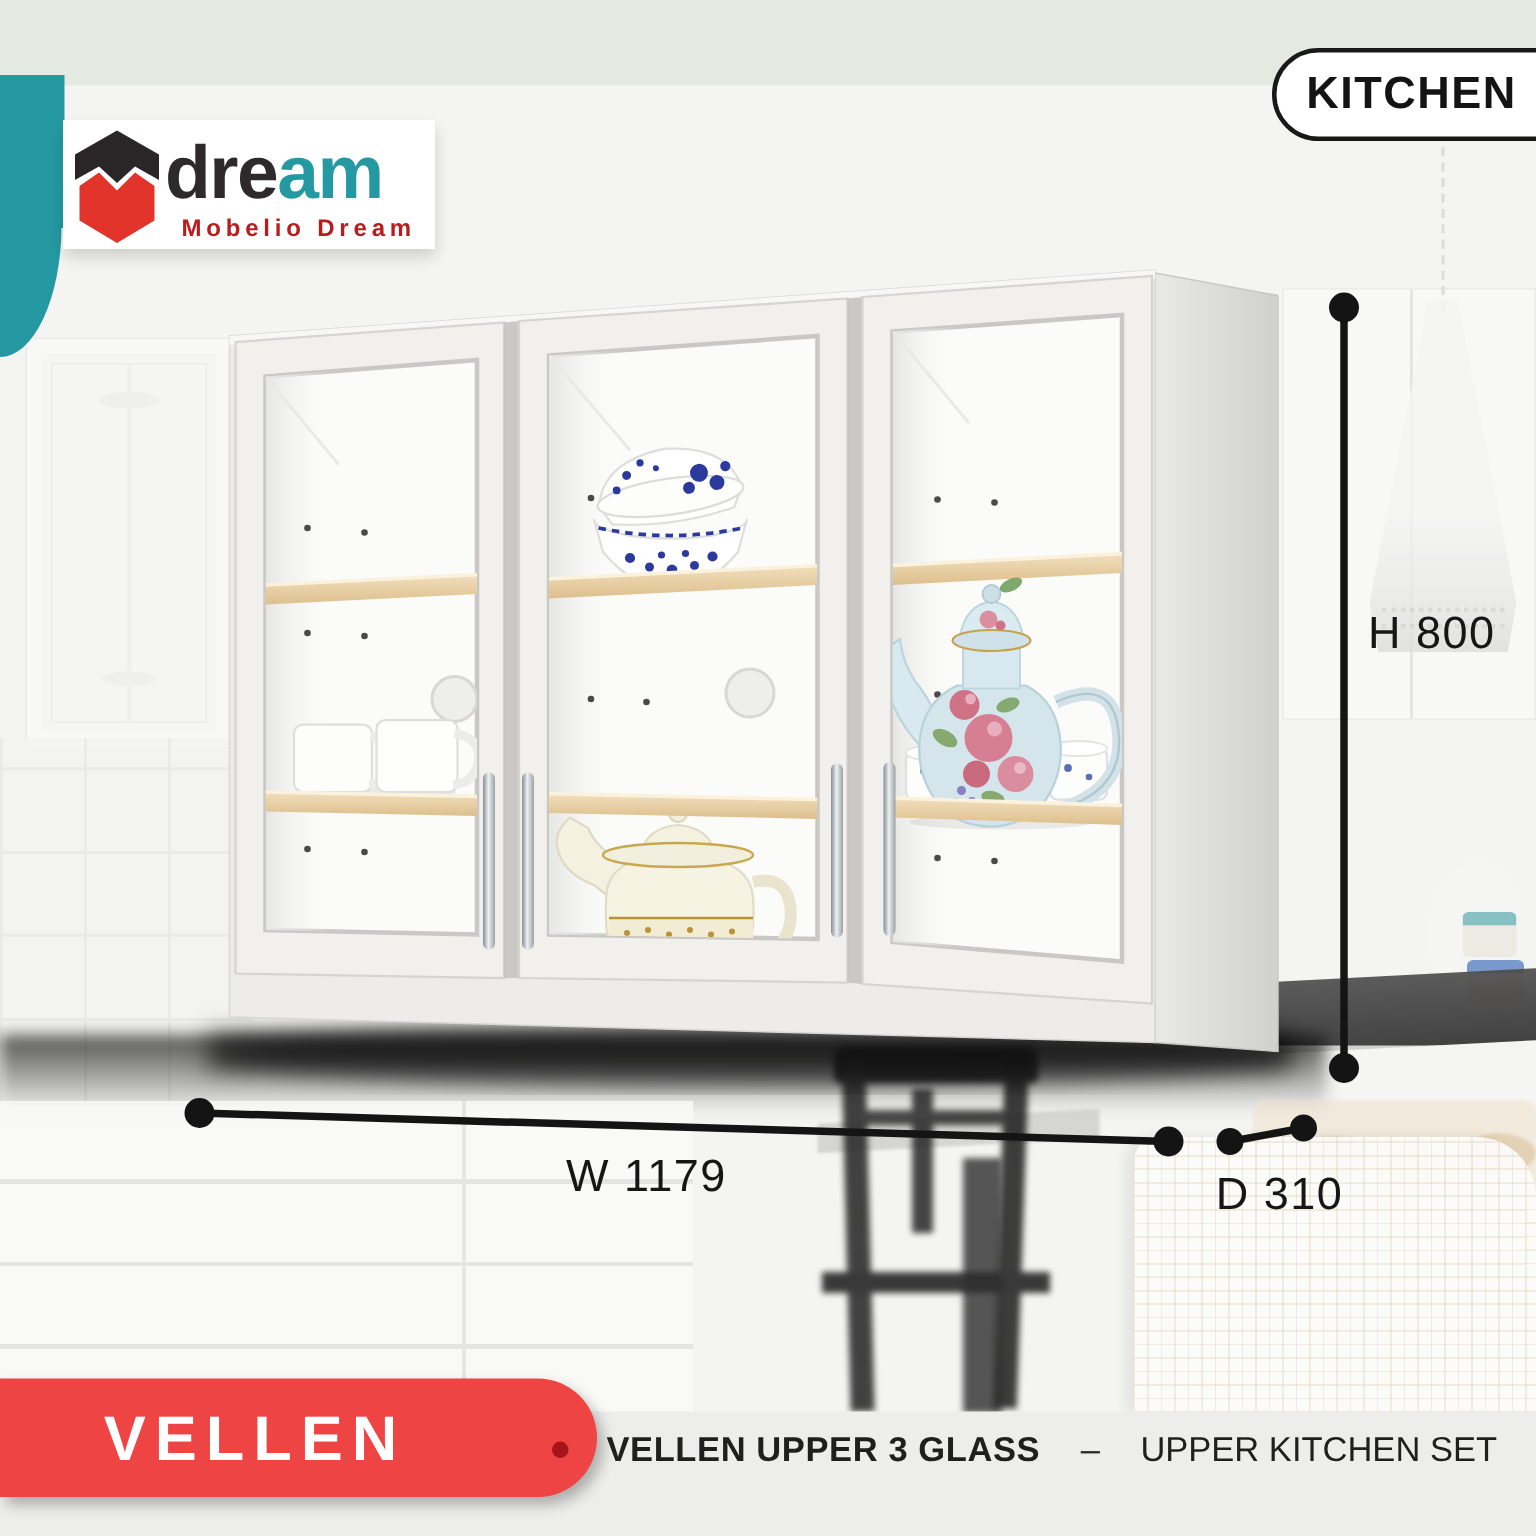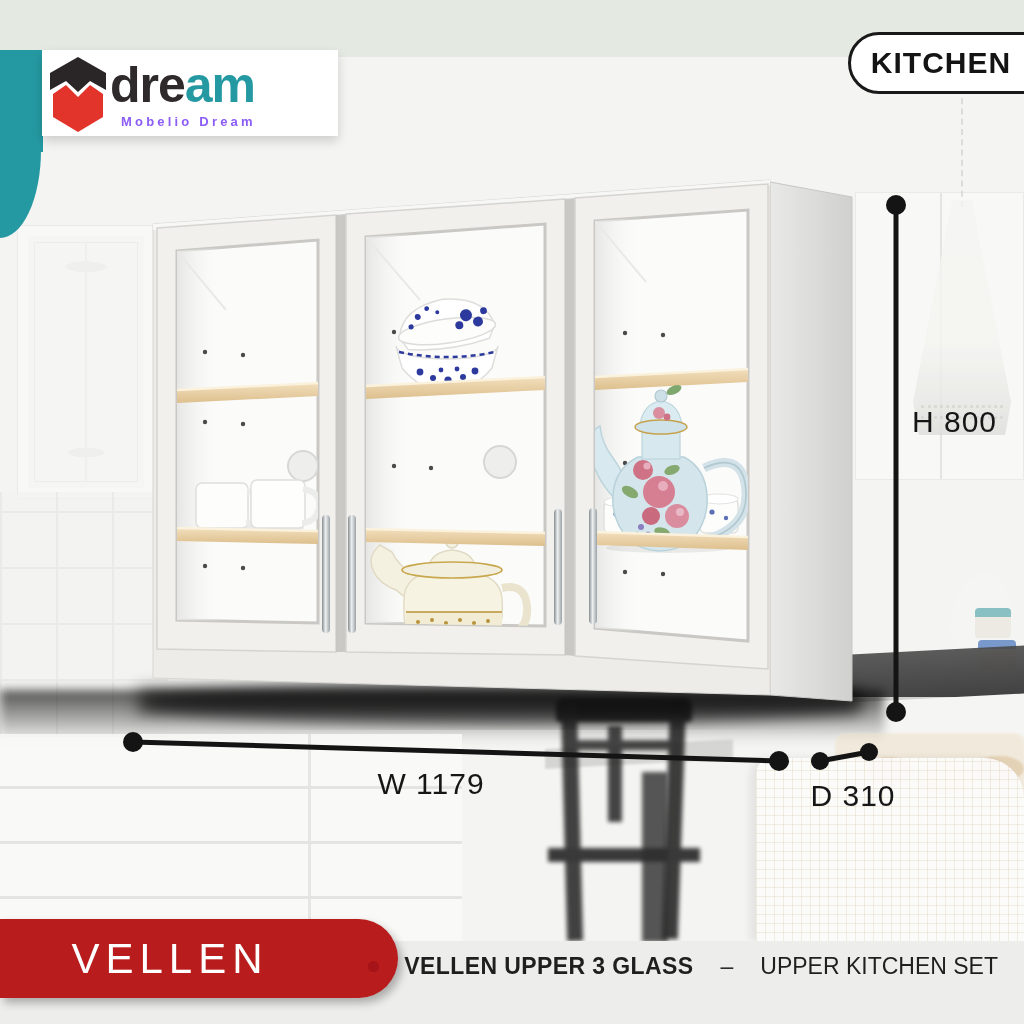--- a/index.html
+++ b/index.html
@@ -59,39 +59,39 @@
                radial-gradient(46px 24px at 58% 58%,#e2c294 60%,transparent 61%),
                radial-gradient(42px 22px at 86% 46%,#d8b686 60%,transparent 61%),#efe2cb;}
   .bg-cloth{left:756px;top:758px;width:268px;height:184px;background:#fcfcfb;opacity:.95;
     border-radius:16px 40px 0 0;box-shadow:-6px 0 10px rgba(0,0,0,.08);
     background-image:repeating-linear-gradient(0deg,rgba(210,195,155,.28) 0 1px,transparent 1px 9px),
                      repeating-linear-gradient(90deg,rgba(210,195,155,.28) 0 1px,transparent 1px 9px);}
 
   
   .teal-bar{left:0;top:50px;width:43px;height:102px;background:#2599a2;}
   .teal-curve{left:0;top:150px;width:41px;height:88px;background:#2599a2;border-radius:0 0 100% 0;}
-  .logo-card{left:42px;top:50px;width:296px;height:86px;background:#ffffff;
+  .logo-card{left:42px;top:80px;width:248px;height:86px;background:#ffffff;
     box-shadow:0 5px 10px rgba(0,0,0,.16);}
   .wordmark{position:absolute;left:68px;top:8px;font-size:50px;font-weight:700;
     letter-spacing:-1px;color:#2e292b;line-height:1.1;}
   .wordmark .teal{color:#2599a2;}
-  .tagline{position:absolute;left:79px;top:64px;font-size:13px;font-weight:700;
-    letter-spacing:3.2px;color:#8b5cf6;}
+  .tagline{position:absolute;left:79px;top:64px;font-size:16px;font-weight:700;
+    letter-spacing:3.2px;color:#b91c1c;}
 
   
   .badge{left:848px;top:32px;width:224px;height:62px;background:#ffffff;border:3.5px solid #191919;
     border-radius:34px;display:flex;align-items:center;justify-content:center;
     padding-right:38px;font-size:30px;font-weight:700;letter-spacing:1px;color:#141414;}
 
   
   .footer{left:0;top:941px;width:1024px;height:83px;background:#ededeb;}
-  .banner{left:0;top:919px;width:398px;height:79px;background:#b91c1c;
+  .banner{left:0;top:919px;width:398px;height:79px;background:#ef4444;
     border-radius:0 40px 40px 0;box-shadow:4px 5px 9px rgba(0,0,0,.28);
     display:flex;align-items:center;justify-content:center;padding-right:58px;
-    color:#ffffff;font-size:42px;font-weight:400;letter-spacing:6px;}
+    color:#ffffff;font-size:42px;font-weight:700;letter-spacing:6px;}
   .specline{display:flex;align-items:center;gap:25px;font-size:23px;color:#1f1f1f;white-space:nowrap;}
   .specline .dot{width:11px;height:11px;border-radius:50%;flex:0 0 auto;}
   .dot-red{background:#a61318;}
   .dot-black{background:#161616;}
   .spec1{right:26px;top:953px;}
   .spec2{right:26px;top:986px;}
   .spec-bold{font-weight:700;letter-spacing:.4px;}
   .spec-sep{margin:0 2px;color:#2b2b2b;}
 
   svg text{font-family:"Liberation Sans",sans-serif;}

